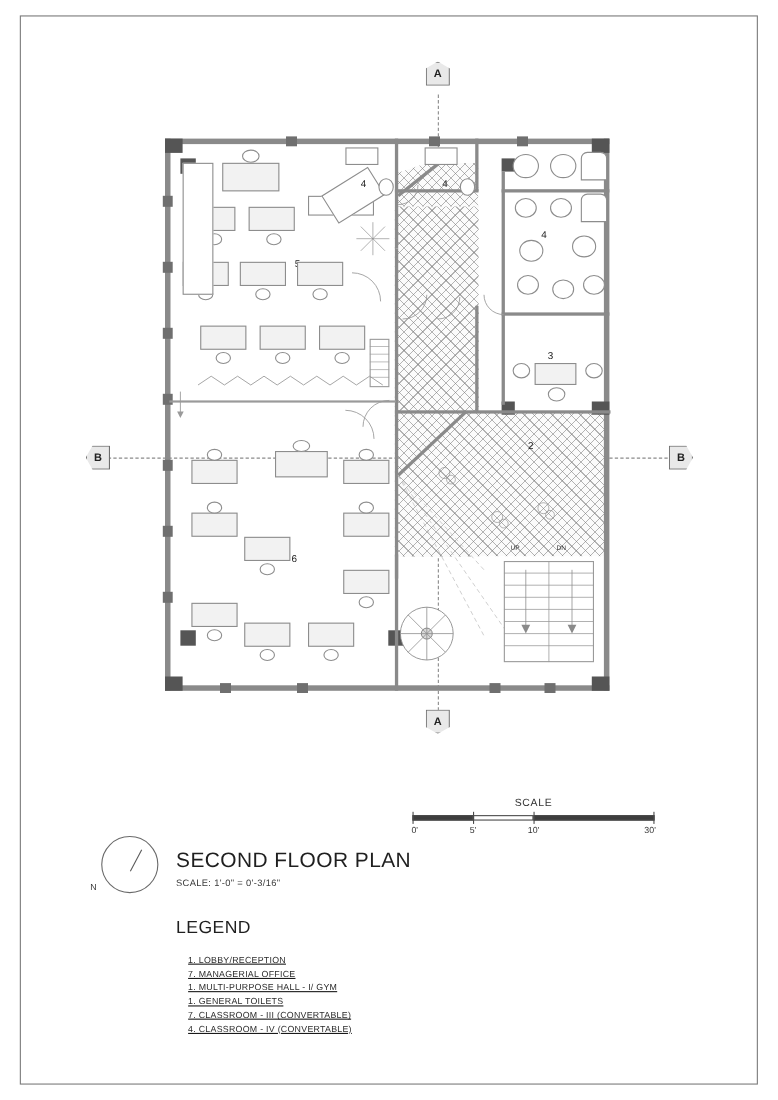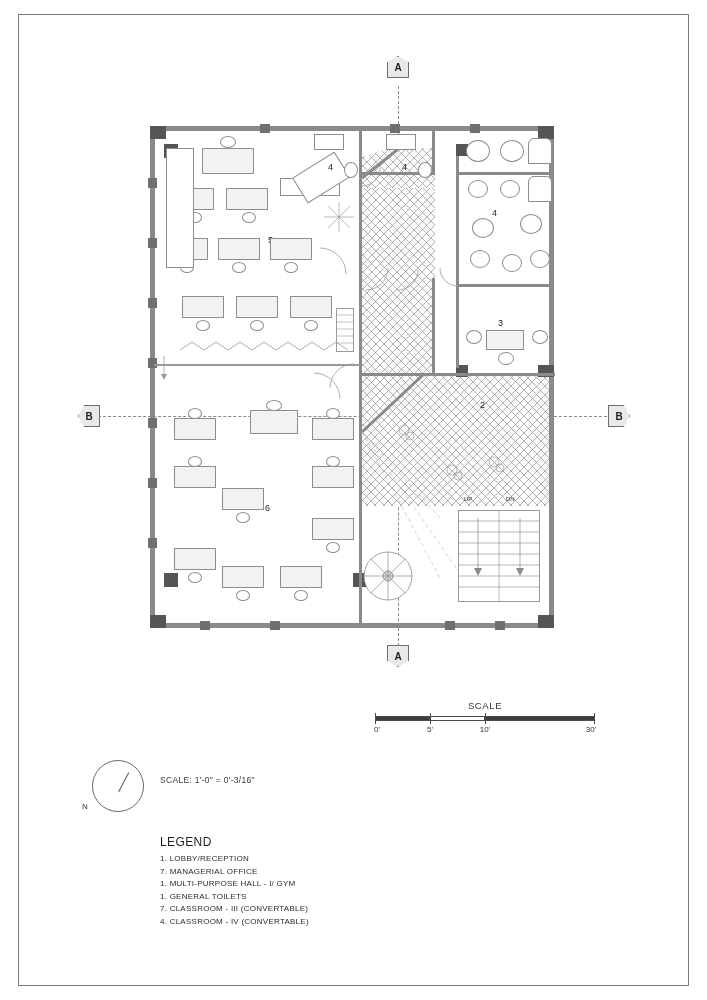--- a/index.html
+++ b/index.html
@@ -33,43 +33,43 @@
   .sec-marker .hex.flip{clip-path:polygon(0% 0%,72% 0%,100% 50%,72% 100%,0% 100%);}
   .sec-marker .hex.down{clip-path:polygon(50% 100%,0% 72%,0% 0%,100% 0%,100% 72%);}
   .sec-marker .hex.up{clip-path:polygon(50% 0%,100% 28%,100% 100%,0% 100%,0% 28%);}
   .sec-marker span{position:absolute;left:0;top:0;width:22px;height:22px;display:flex;
      align-items:center;justify-content:center;font-size:10px;font-weight:bold;color:#222;}
   .sec-line{position:absolute;background:transparent;}
   .sec-line.v{border-left:1px dashed #8a8a8a;}
   .sec-line.h{border-top:1px dashed #8a8a8a;}
 
   
-  #scalewrap{position:absolute;left:375px;top:700px;width:220px;}
+  #scalewrap{position:absolute;left:375px;top:725px;width:220px;}
   #scalewrap .cap{text-align:center;font-size:9.5px;letter-spacing:.6px;color:#333;}
   #scalebar{position:relative;height:6px;margin-top:5px;}
   .sb-seg{position:absolute;top:0;height:5px;border:1px solid #4a4a4a;box-sizing:border-box;}
   .sb-seg.black{background:#3d3d3d;}
   .sb-seg.white{background:#fff;}
   .sb-tick{position:absolute;top:-3px;width:1px;height:11px;background:#4a4a4a;}
   .sb-lbl{position:absolute;top:9px;font-size:8px;color:#333;transform:translateX(-50%);}
 
   
   #compass{position:absolute;left:92px;top:760px;width:56px;height:56px;}
   #compass .ring{width:52px;height:52px;border:1px solid #6a6a6a;border-radius:50%;box-sizing:border-box;}
   #compass .needle{position:absolute;left:26px;top:10px;width:1px;height:22px;background:#5a5a5a;
       transform-origin:50% 100%;transform:rotate(28deg);}
   #compass .n{position:absolute;left:-10px;top:42px;font-size:8px;color:#333;}
 
   
   #title{position:absolute;left:160px;top:772px;}
   #title .main{font-size:19px;letter-spacing:.4px;color:#1f1f1f;font-weight:400;}
   #title .sub{font-size:8.5px;letter-spacing:.3px;color:#3a3a3a;margin-top:3px;}
   #legend{position:absolute;left:160px;top:835px;}
-  #legend .head{font-size:12px;letter-spacing:.4px;color:#1f1f1f;margin-bottom:4px;}
-  #legend ol{list-style:none;margin:0;padding:0;}
+  #legend .head{font-size:16px;letter-spacing:.4px;color:#1f1f1f;margin-bottom:14px;}
+  #legend ol{list-style:none;margin:11px;padding:0;text-decoration:underline;}
   #legend li{font-size:8px;letter-spacing:.25px;color:#2b2b2b;line-height:12.6px;}
 </style>
 </head>
 <body>
 
 <div id="sheet">
 
   <div class="sheet-border"></div>
 
   <div class="sec-line v" style="left:398px;top:86px;height:560px;"></div>
@@ -316,20 +316,21 @@
     </div>
   </div>
 
   <div id="compass">
     <div class="ring"></div>
     <div class="needle"></div>
     <div class="n">N</div>
   </div>
 
   <div id="title">
+    <div class="main">SECOND FLOOR PLAN</div>
     <div class="sub">SCALE: 1'-0" = 0'-3/16"</div>
   </div>
 
   <div id="legend">
     <div class="head">LEGEND</div>
     <ol>
       <li>1. LOBBY/RECEPTION</li>
       <li>7. MANAGERIAL OFFICE</li>
       <li>1. MULTI-PURPOSE HALL - I/ GYM</li>
       <li>1. GENERAL TOILETS</li>

